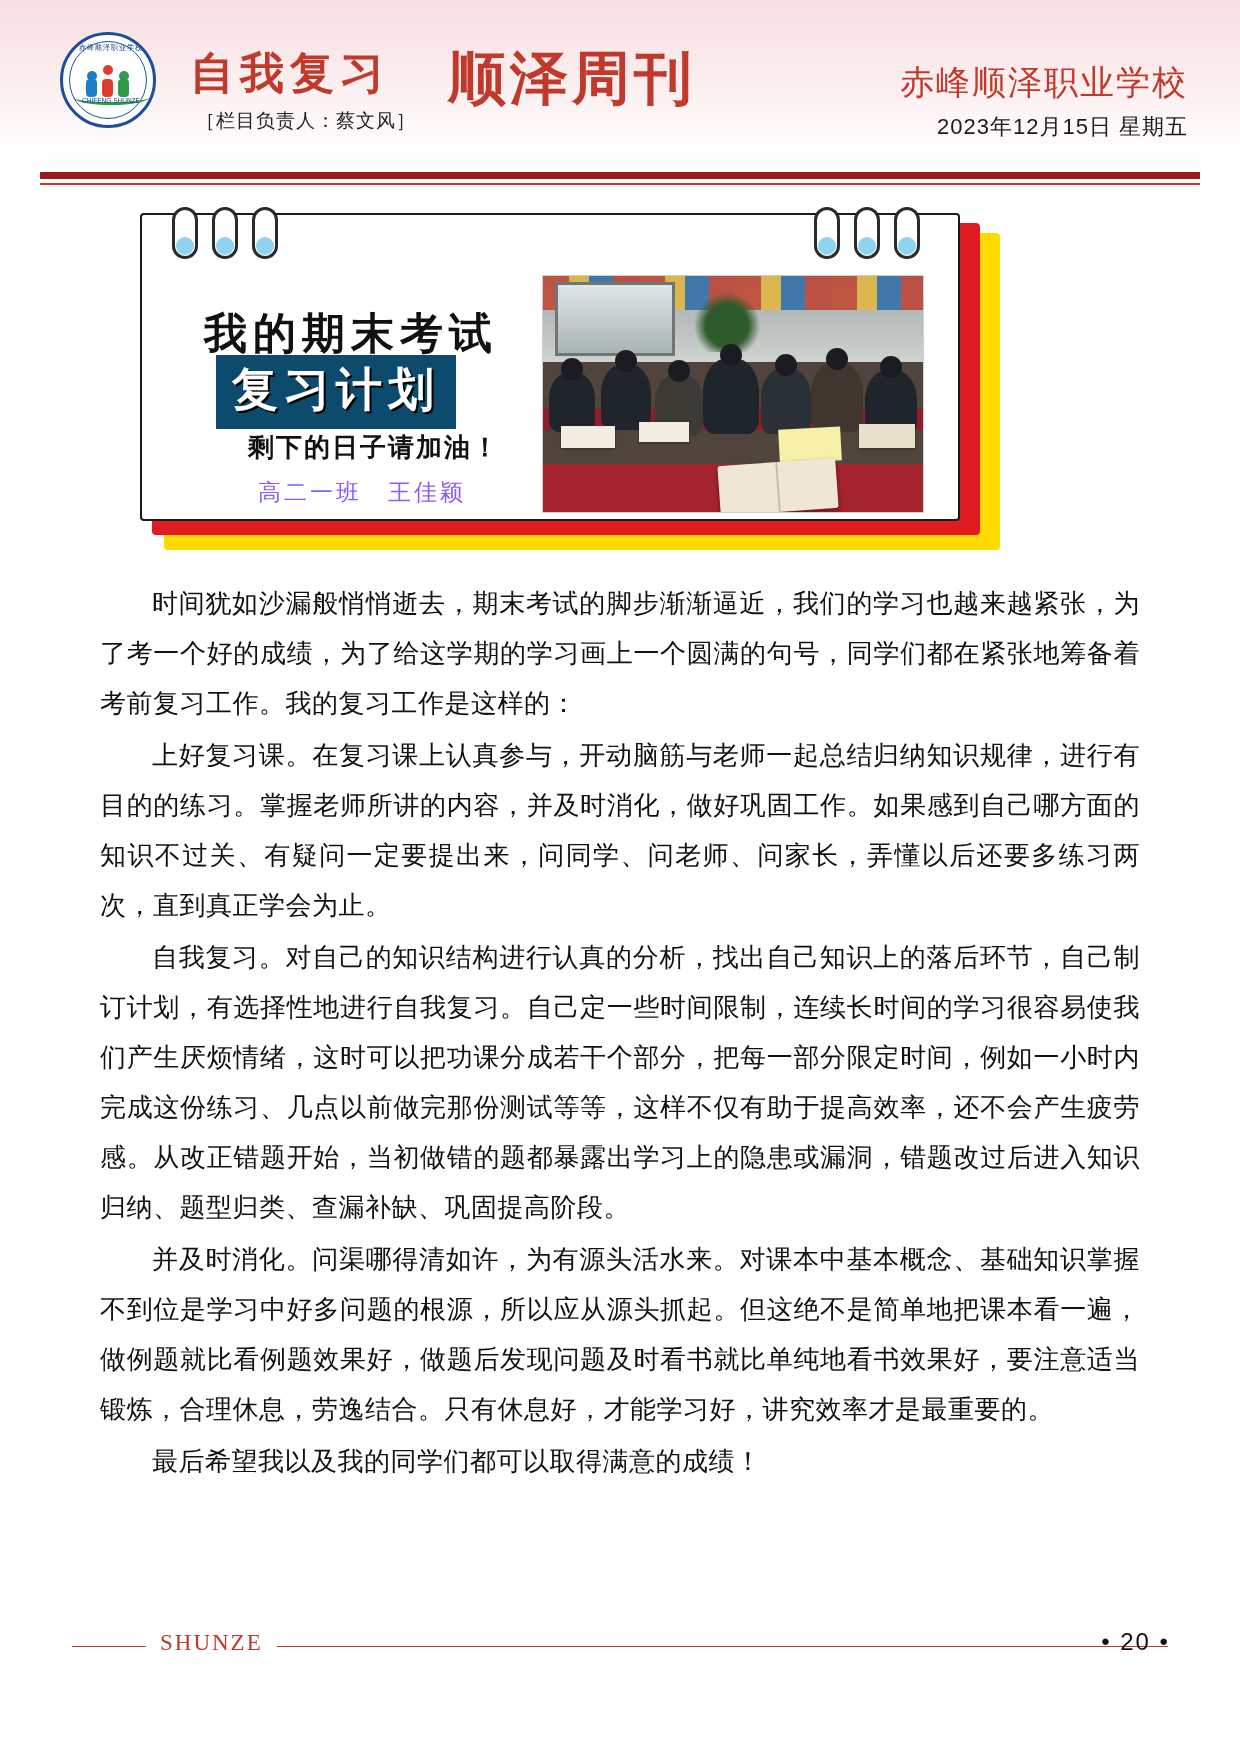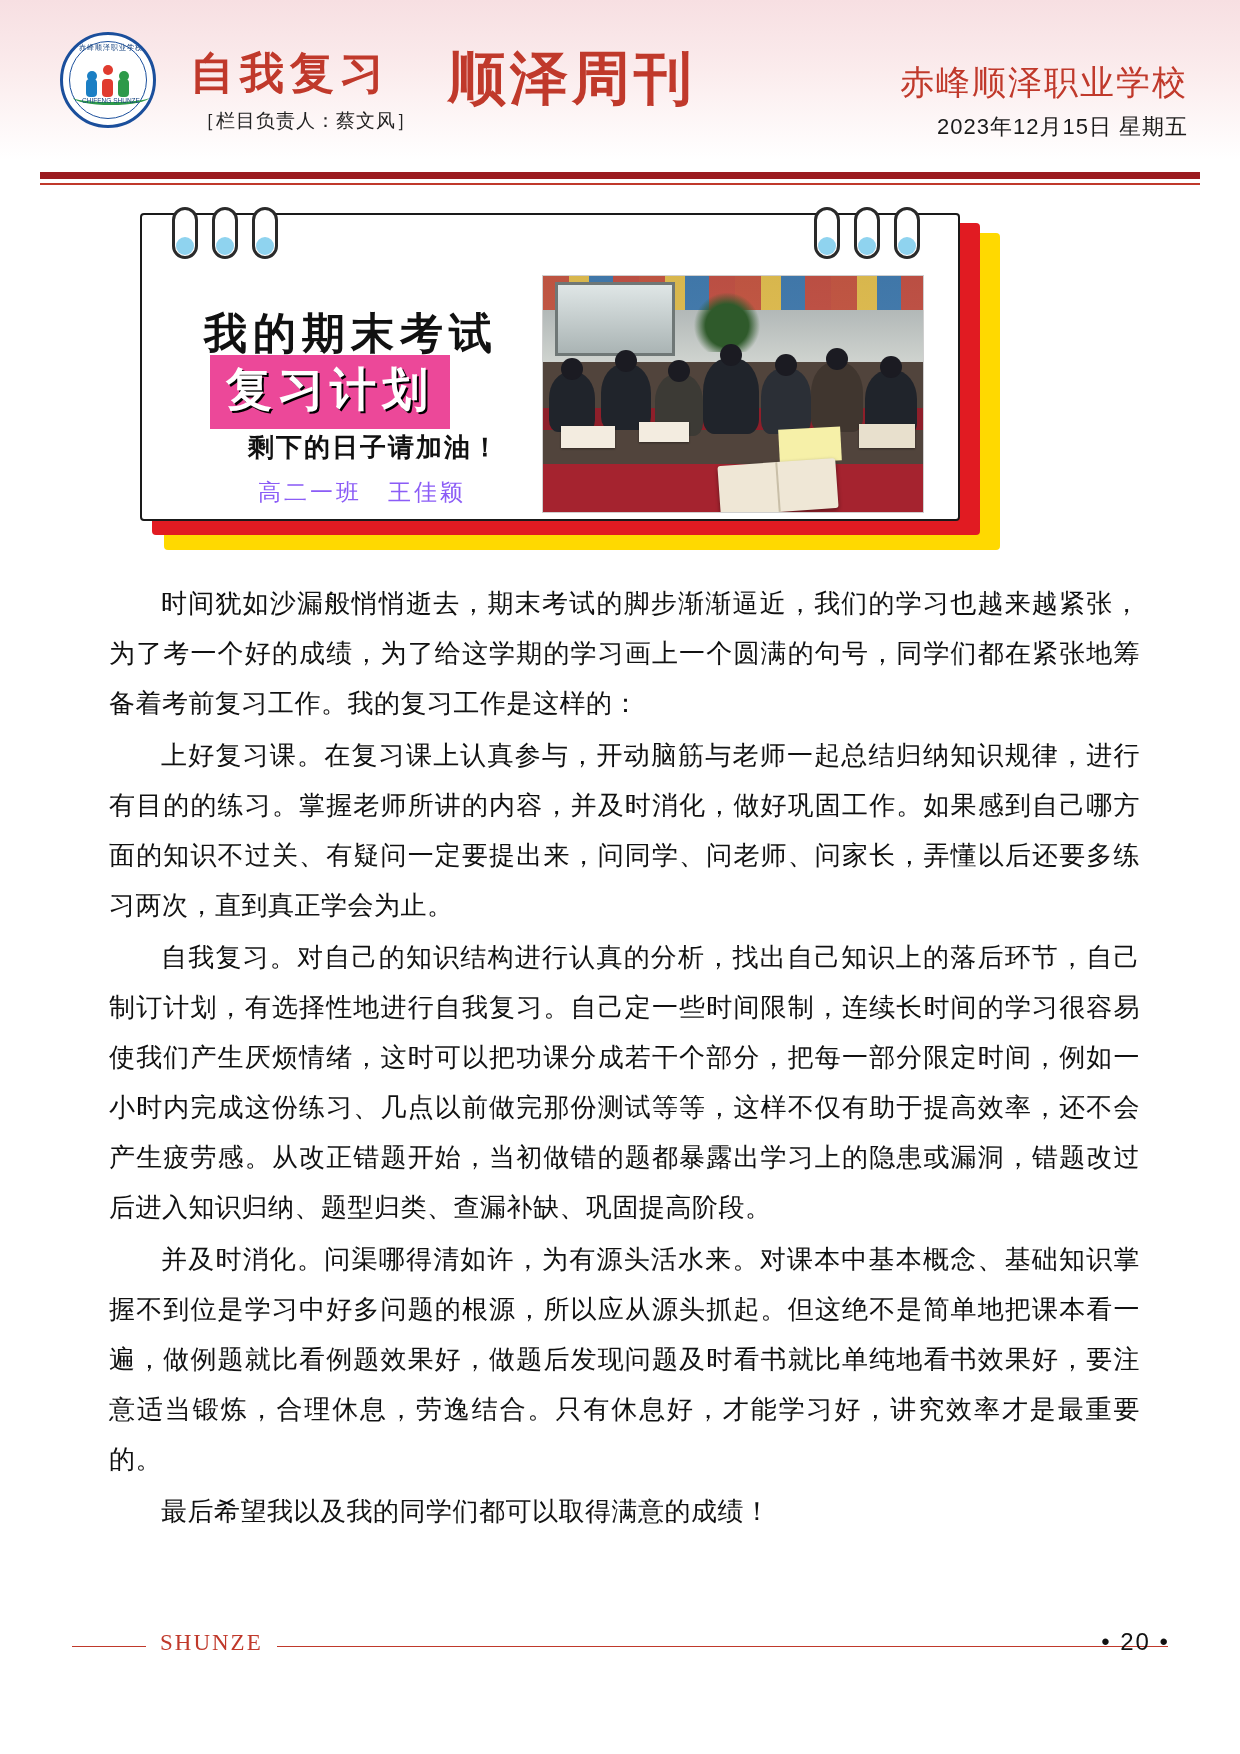--- a/index.html
+++ b/index.html
@@ -213,22 +213,22 @@
     position: absolute;
     left: 62px; top: 90px;
     font-size: 43px;
     letter-spacing: 6px;
     color: #111111;
     font-weight: bold;
     font-family: "DejaVu Serif", serif;
   }
   .card-banner {
     position: absolute;
-    left: 68px; top: 140px;
-    background: #ec4899;
+    left: 74px; top: 140px;
+    background: #0c4a6e;
     padding: 4px 16px 8px 16px;
   }
   .card-banner span {
     font-size: 46px;
     letter-spacing: 6px;
     color: #ffffff;
     font-weight: bold;
     font-family: "DejaVu Serif", serif;
     text-shadow: 2px 2px 0 #000000;
   }
@@ -323,21 +323,21 @@
     background:#c9bfa8;
   }
 
   
   .article {
     position: absolute;
     left: 100px; top: 578px;
     width: 1040px;
   }
   .article p {
-    margin: 0 0 2px 9px;
+    margin: 0 0 2px 0;
     font-size: 26px;
     line-height: 50px;
     letter-spacing: 0.5px;
     color: #111111;
     text-indent: 2em;
     text-align: justify;
     font-family: "DejaVu Serif", serif;
   }
 
   

